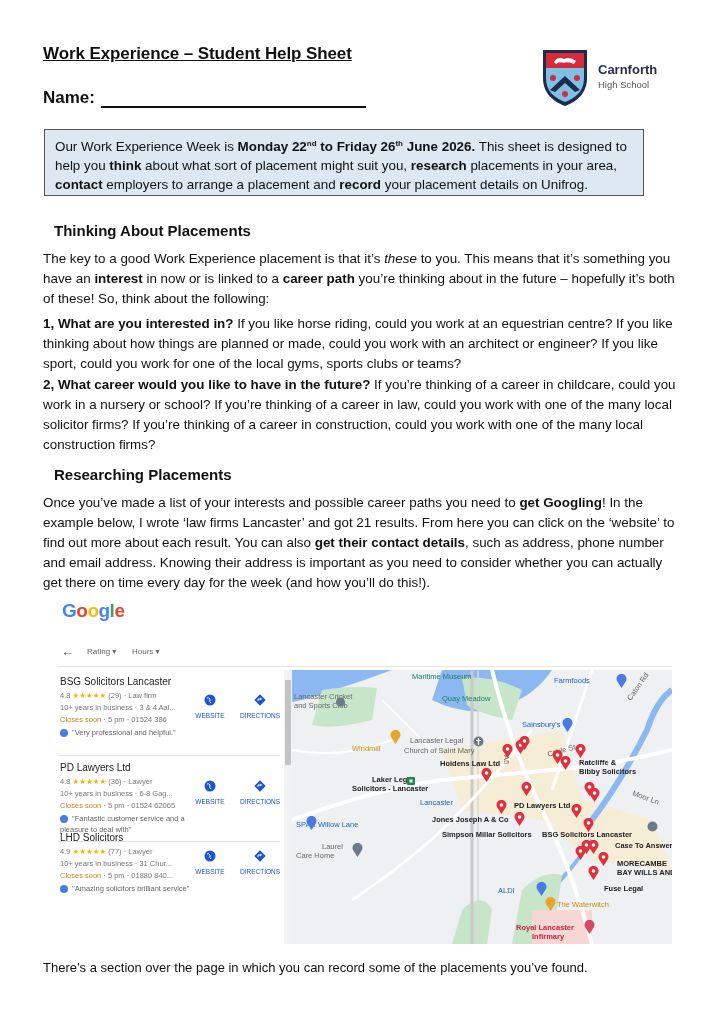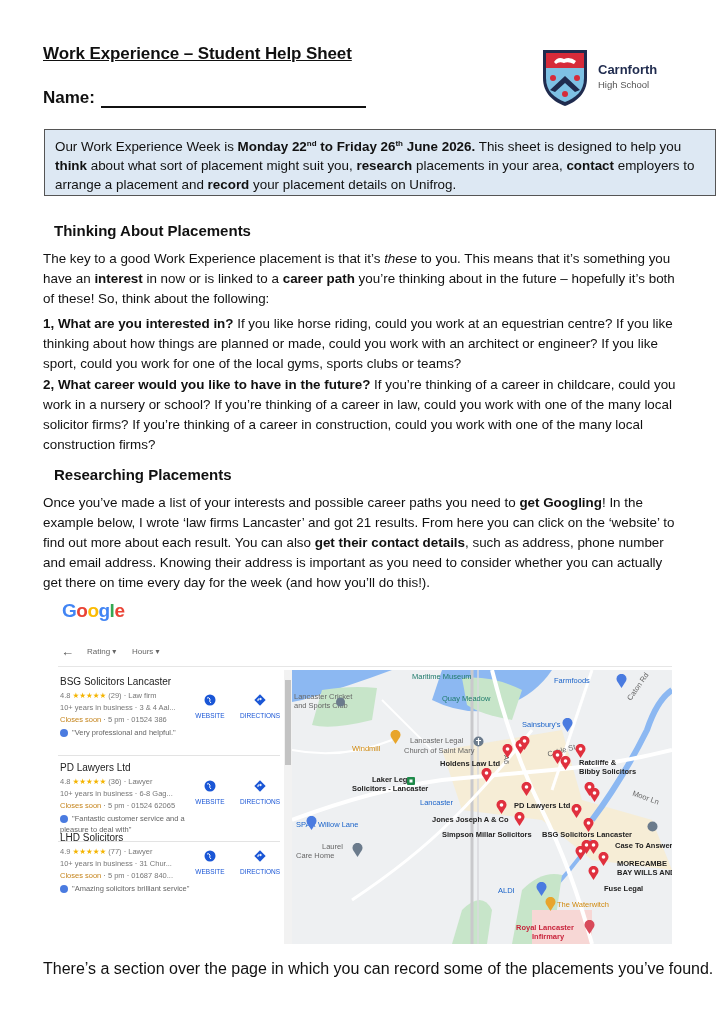--- a/index.html
+++ b/index.html
@@ -9,21 +9,21 @@
 
   .title { position: absolute; left: 43px; top: 44px; font-size: 17px; font-weight: bold; text-decoration: underline; letter-spacing: -0.1px; }
   .name-line { position: absolute; left: 43px; top: 88px; font-size: 17px; font-weight: bold; }
   .name-line .blank { display: inline-block; width: 265px; border-bottom: 2px solid #111; height: 16px; vertical-align: bottom; margin-left: 6px; }
 
   .logo { position: absolute; left: 540px; top: 48px; width: 130px; height: 64px; }
   .logo .crest { position: absolute; left: 0; top: 0; }
   .logo .school { position: absolute; left: 58px; top: 14px; font-size: 13px; font-weight: bold; color: #1f2b4e; }
   .logo .sub { position: absolute; left: 58px; top: 31px; font-size: 9.5px; color: #555; }
 
-  .intro { position: absolute; left: 44px; top: 129px; width: 672px; height: 67px; background: #dde8f3; border: 1px solid #555; padding: 7px 10px; font-size: 13.4px; line-height: 19px; }
+  .intro { position: absolute; left: 44px; top: 129px; width: 600px; height: 67px; background: #dde8f3; border: 1px solid #555; padding: 7px 10px; font-size: 13.4px; line-height: 19px; }
   .intro b { font-weight: bold; }
   .intro sup { font-size: 8px; vertical-align: super; line-height: 0; }
 
   h2 { position: absolute; left: 54px; font-size: 15px; font-weight: bold; }
   p.para { position: absolute; left: 43px; width: 640px; font-size: 13.4px; line-height: 20px; }
 
   
   .gshot { position: absolute; left: 58px; top: 594px; width: 614px; height: 350px; background: #fff; overflow: hidden; }
   .glogo { position: absolute; left: 4px; top: 6px; font-size: 19px; font-weight: bold; letter-spacing: -0.5px; }
   .gsearch { position: absolute; left: 75px; top: 4px; width: 375px; height: 30px; border-radius: 16px; box-shadow: 0 1px 4px rgba(0,0,0,0.25); background: #fff; }
@@ -55,21 +55,21 @@
   .gmap svg { position: absolute; left: 0; top: 0; }
   .mlabel { position: absolute; font-size: 7.5px; color: #333; white-space: nowrap; }
   .mlabel.b { font-weight: bold; color: #222; }
   .mlabel.teal { color: #1e7a6b; text-align: right; }
   .mlabel.blue { color: #1a63c9; }
   .mlabel.orange { color: #d08a10; }
   .mlabel.red { color: #c8243c; font-weight: bold; }
   .mlabel.grey { color: #666; }
   .pin { position: absolute; width: 11px; height: 14px; }
 
-  .footer { position: absolute; left: 43px; top: 960px; font-size: 16px; text-align: right; }
+  .footer { position: absolute; left: 43px; top: 960px; font-size: 13px; text-align: right; }
 </style>
 </head>
 <body>
 
 <div class="page">
 
   <div class="title">Work Experience – Student Help Sheet</div>
   <div class="name-line">
     <span>Name:</span><span class="blank"></span>
   </div>
@@ -143,21 +143,21 @@
         <div class="act" style="left:172px"><svg class="ic" viewBox="0 0 12 12">
               <rect x="2" y="2" width="8" height="8" transform="rotate(45 6 6)" fill="#1a56d6"></rect>
               <path d="M4 7 V5 H7 M6 4 L7.5 5 L6 6" stroke="#fff" stroke-width="1" fill="none"></path>
             </svg><span>DIRECTIONS</span></div>
       </div>
 
       <div class="gitem" style="top:156px; border-bottom:none">
         <div class="nm">LHD Solicitors</div>
         <div class="ln" style="top:21px"><span>4.9</span> <span class="stars">★★★★★</span> <span>(77) · Lawyer</span></div>
         <div class="ln" style="top:33px">10+ years in business · 31 Chur...</div>
-        <div class="ln" style="top:45px"><span class="closes">Closes soon</span><span> · 5 pm · 01687 840...</span></div>
+        <div class="ln" style="top:45px"><span class="closes">Closes soon</span><span> · 5 pm · 01880 840...</span></div>
         <div class="rv" style="top:57px"><span class="av"></span><span>"Amazing solicitors brilliant service"</span></div>
         <div class="act" style="left:122px"><svg class="ic" viewBox="0 0 12 12">
               <circle cx="6" cy="6" r="5.5" fill="#1a56d6"></circle>
               <path d="M3 4 Q5 3 6 5 Q5 8 7 9" stroke="#fff" stroke-width="1" fill="none"></path>
             </svg><span>WEBSITE</span></div>
         <div class="act" style="left:172px"><svg class="ic" viewBox="0 0 12 12">
               <rect x="2" y="2" width="8" height="8" transform="rotate(45 6 6)" fill="#1a56d6"></rect>
               <path d="M4 7 V5 H7 M6 4 L7.5 5 L6 6" stroke="#fff" stroke-width="1" fill="none"></path>
             </svg><span>DIRECTIONS</span></div>
       </div>

